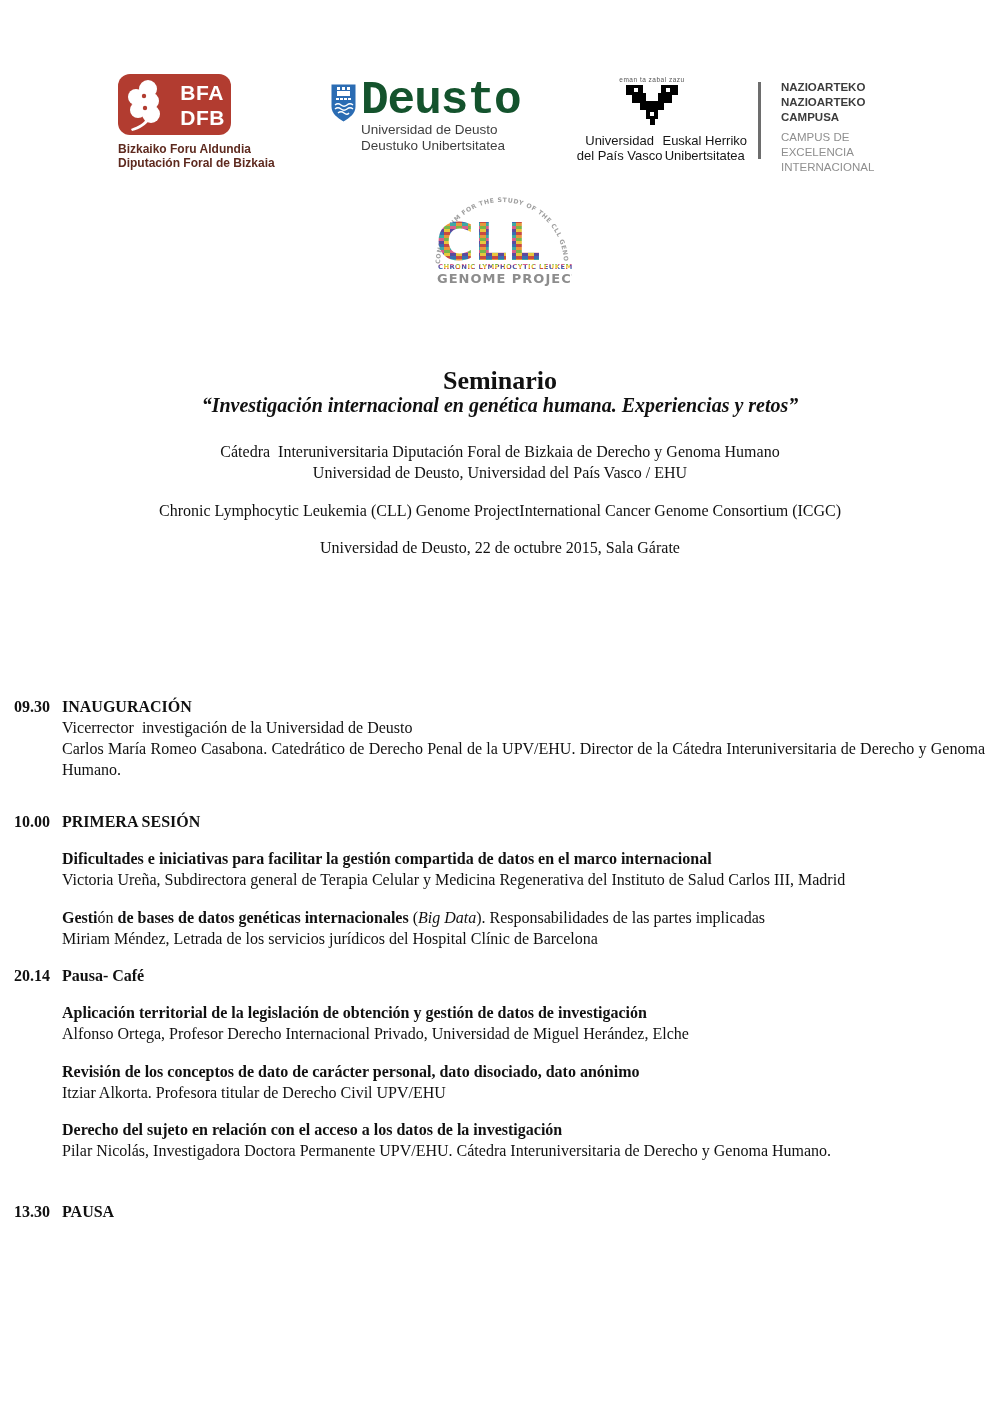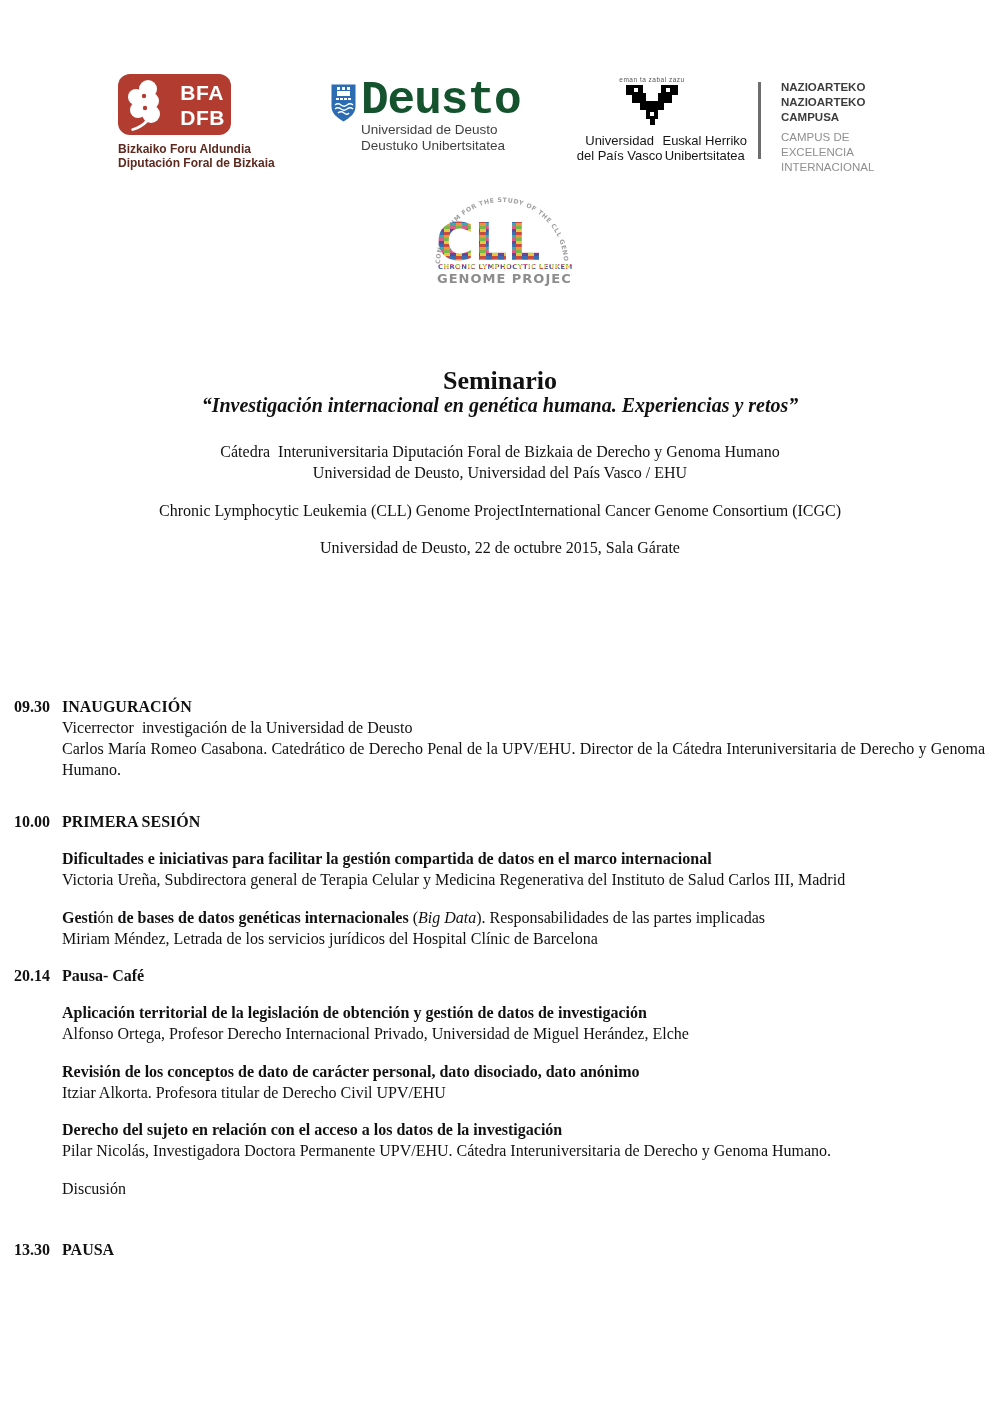--- a/index.html
+++ b/index.html
@@ -263,25 +263,20 @@
     </div>
   </div>
 
   <div class="row mt16">
     <div class="c">
       <p class="b">Derecho del sujeto en relación con el acceso a los datos de la investigación</p>
       <p>Pilar Nicolás, Investigadora Doctora Permanente UPV/EHU. Cátedra Interuniversitaria de Derecho y Genoma Humano.</p>
     </div>
   </div>
 
-  <div class="row mt17">
-    <div class="c">
-      <p>Discusión</p>
-    </div>
-  </div>
 
   <div class="row mt40">
     <span class="t">13.30</span>
     <div class="c">
       <p class="b">PAUSA</p>
     </div>
   </div>
 
 </div>
 

